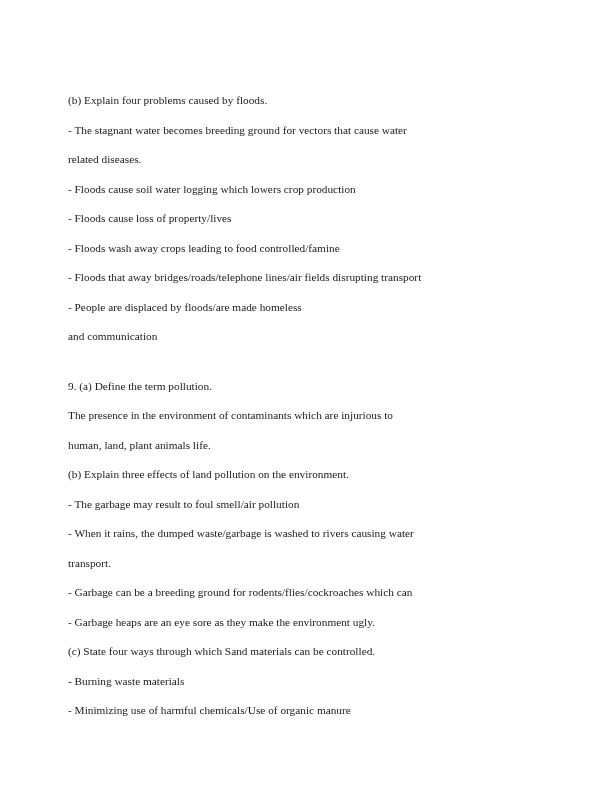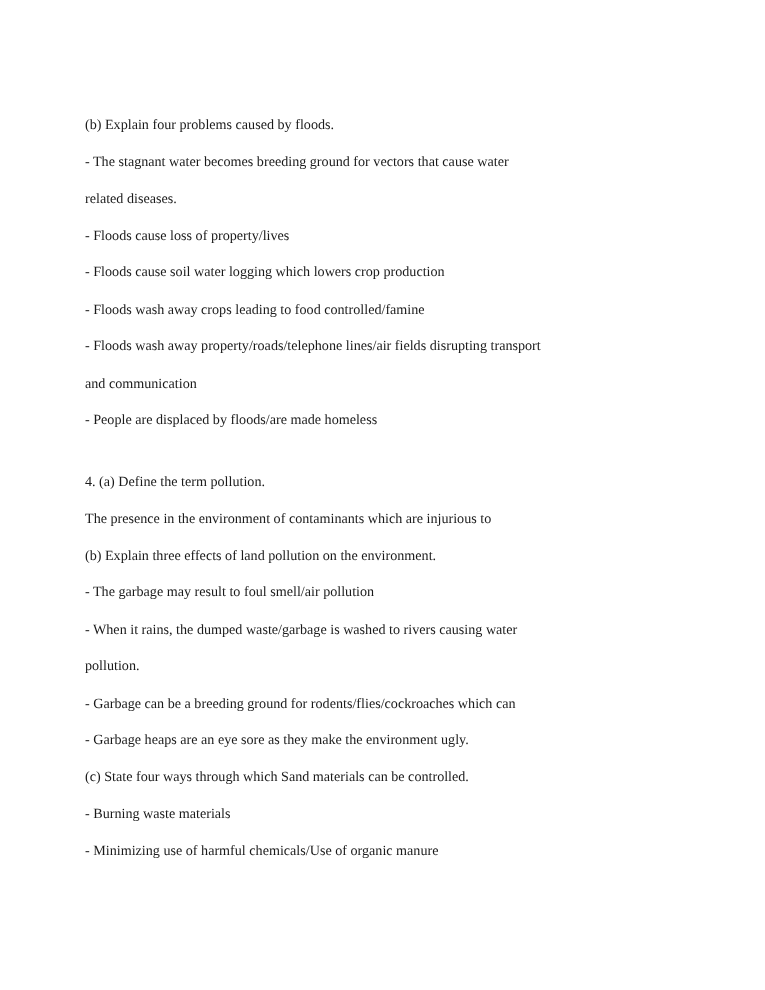--- a/index.html
+++ b/index.html
@@ -43,37 +43,38 @@
 </head>
 <body>
 
 <div class="page">
   <div class="doc-body">
 
     <div class="section">
       <p class="line">(b) Explain four problems caused by floods.</p>
       <p class="line">- The stagnant water becomes breeding ground for vectors that cause water</p>
       <p class="line">related diseases.</p>
+      <p class="line">- Floods cause soil water logging which lowers crop production</p>
       <p class="line">- Floods cause loss of property/lives</p>
-      <p class="line">- Floods cause soil water logging which lowers crop production</p>
       <p class="line">- Floods wash away crops leading to food controlled/famine</p>
-      <p class="line">- Floods wash away property/roads/telephone lines/air fields disrupting transport</p>
+      <p class="line">- Floods that away bridges/roads/telephone lines/air fields disrupting transport</p>
+      <p class="line">- People are displaced by floods/are made homeless</p>
       <p class="line">and communication</p>
-      <p class="line">- People are displaced by floods/are made homeless</p>
     </div>
 
     <div class="blockgap"></div>
 
     <div class="section">
-      <p class="line">4. (a) Define the term pollution.</p>
+      <p class="line">9. (a) Define the term pollution.</p>
       <p class="line">The presence in the environment of contaminants which are injurious to</p>
+      <p class="line">human, land, plant animals life.</p>
       <p class="line">(b) Explain three effects of land pollution on the environment.</p>
       <p class="line">- The garbage may result to foul smell/air pollution</p>
       <p class="line">- When it rains, the dumped waste/garbage is washed to rivers causing water</p>
-      <p class="line">pollution.</p>
+      <p class="line">transport.</p>
       <p class="line">- Garbage can be a breeding ground for rodents/flies/cockroaches which can</p>
       <p class="line">- Garbage heaps are an eye sore as they make the environment ugly.</p>
       <p class="line">(c) State four ways through which Sand materials can be controlled.</p>
       <p class="line">- Burning waste materials</p>
       <p class="line">- Minimizing use of harmful chemicals/Use of organic manure</p>
 
     </div>
 
   </div>
 </div>

